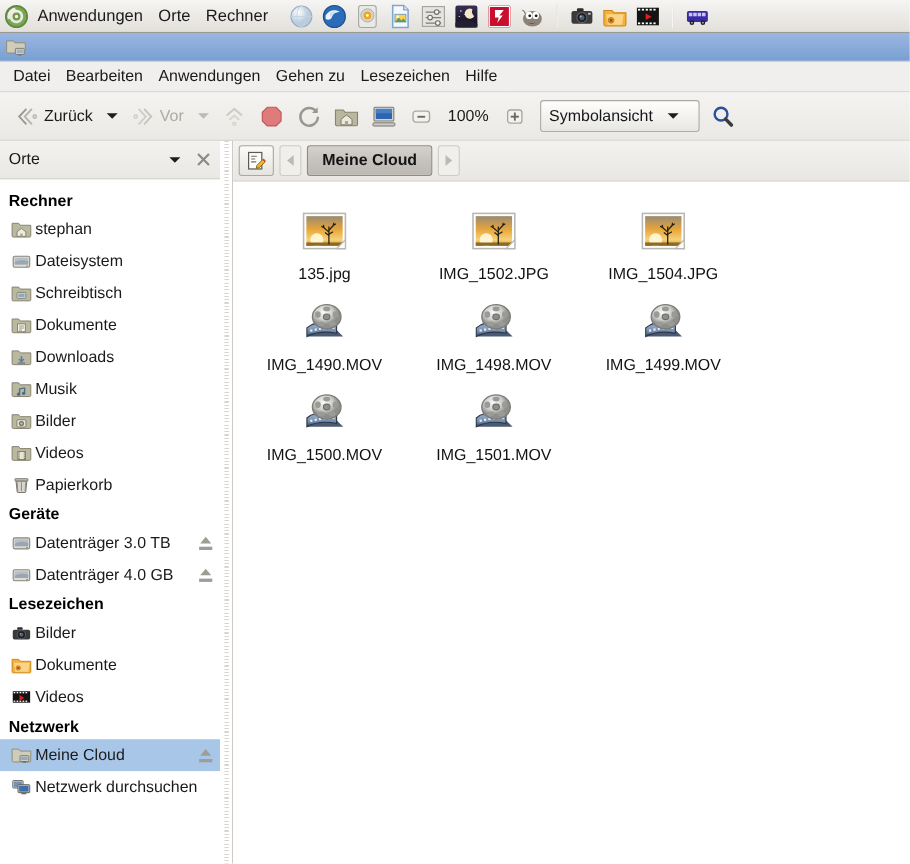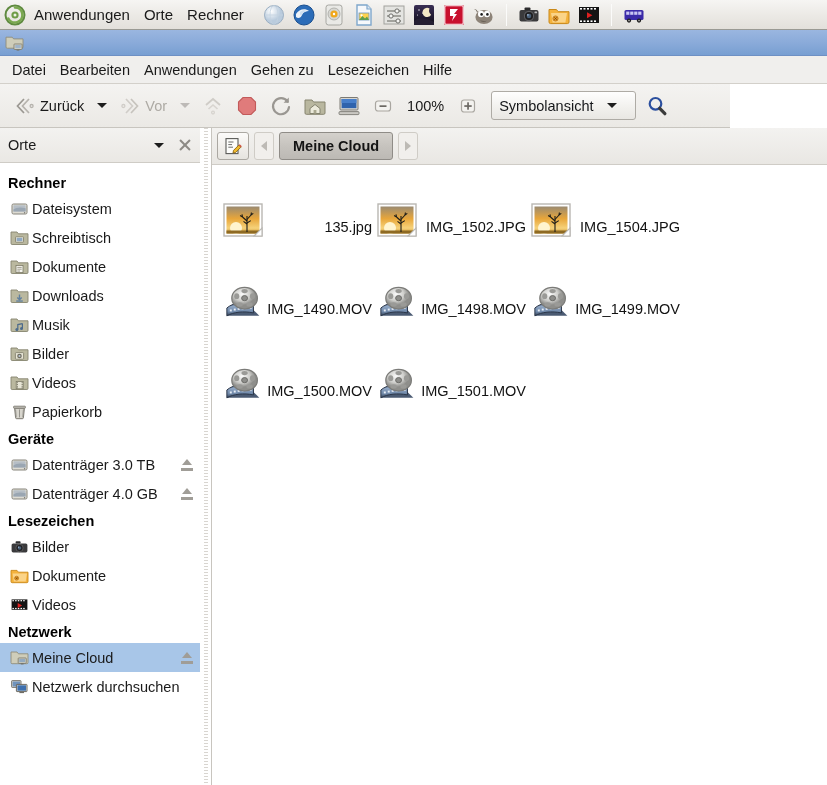--- a/index.html
+++ b/index.html
@@ -46,21 +46,21 @@
     border-bottom: 1px solid #d3d0ca;
     display: flex; align-items: center; padding-left: 5px;
   }
   .menu-item {
     font-size: 14.5px; color: #1a1a1a; padding: 2px 7px; line-height: 20px;
     white-space: nowrap; cursor: default;
   }
 
   
   #toolbar {
-    position: absolute; left: 0; top: 84px; width: 730px; height: 44px;
+    position: absolute; left: 0; top: 84px; width: 827px; height: 44px;
     background: linear-gradient(to bottom, #f4f3f1 0%, #ebe9e5 100%);
     border-bottom: 1px solid #c8c5bf;
     display: flex; align-items: center; padding-left: 8px;
   }
   .tb-btn {
     display: flex; align-items: center; height: 32px; padding: 0 4px;
     border: 1px solid transparent; border-radius: 3px; cursor: default;
   }
   .tb-label { font-size: 14.5px; color: #1a1a1a; margin-left: 3px; white-space: nowrap; }
   .tb-label.dim { color: #adaaa4; }
@@ -164,22 +164,22 @@
   .chev-l, .chev-r { width: 0; height: 0; border-top: 5px solid transparent; border-bottom: 5px solid transparent; }
   .chev-l { border-right: 6px solid #bdbab5; }
   .chev-r { border-left: 6px solid #bdbab5; }
 
   #filearea {
     position: absolute; left: 0; top: 38px; right: 0; bottom: 0;
     background: #ffffff; padding: 18px 6px 0 6px;
     display: flex; flex-wrap: wrap; align-content: flex-start;
   }
   .file-item {
-    width: 154px; height: 82px; display: flex; flex-direction: row;
-    align-items: center; justify-content: space-between; cursor: default;
+    width: 154px; height: 82px; display: flex; flex-direction: column;
+    align-items: center; justify-content: center; cursor: default;
   }
   .file-item .thumb { width: 50px; height: 46px; position: relative; }
   .file-item .name {
     font-size: 14.5px; color: #121212; margin-top: 4px; white-space: nowrap;
   }
 
   
   .fill { position: absolute; left: 0; top: 0; width: 100%; height: 100%; }
 </style>
 </head>
@@ -485,20 +485,30 @@
 </div>
 
 <div id="sidebar">
   <div id="sidebar-head">
     <span class="title">Orte</span>
     <span class="head-arrow"></span>
     <span id="sidebar-close"></span>
   </div>
   <div id="sidebar-list">
       <div class="sb-group">Rechner</div>
+      <div class="sb-item">
+        <span class="ico">
+          <svg class="fill" viewBox="0 0 19 17">
+            <path d="M1 3h6l1.4 1.8H18v9.6a1.1 1.1 0 0 1-1.1 1.1H2.1A1.1 1.1 0 0 1 1 14.4z" fill="#bab89f" stroke="#86846f" stroke-width=".9"></path>
+            <path d="M9.5 7.6l4 3.1v4.2h-8v-4.2z" fill="#eeecdd" stroke="#7c7a66" stroke-width=".8"></path>
+            <rect x="8.4" y="12.3" width="2.2" height="2.6" fill="#a9a78f"></rect>
+          </svg>
+        </span>
+        <span class="lbl">stephan</span>
+      </div>
       <div class="sb-item">
         <span class="ico">
           <svg class="fill" viewBox="0 0 19 17">
             <rect x="2" y="4" width="15" height="10" rx="1.4" fill="#dedcd3" stroke="#87857d" stroke-width="1"></rect>
             <rect x="3.4" y="5.3" width="12.2" height="6.2" rx=".6" fill="#b6bec6"></rect>
             <path d="M3.4 9.5c3-2.2 7-2.6 12.2-1.2v3.2H3.4z" fill="#9aa6b2"></path>
             <circle cx="14.6" cy="12.8" r=".7" fill="#7c7a74"></circle>
           </svg>
         </span>
         <span class="lbl">Dateisystem</span>

